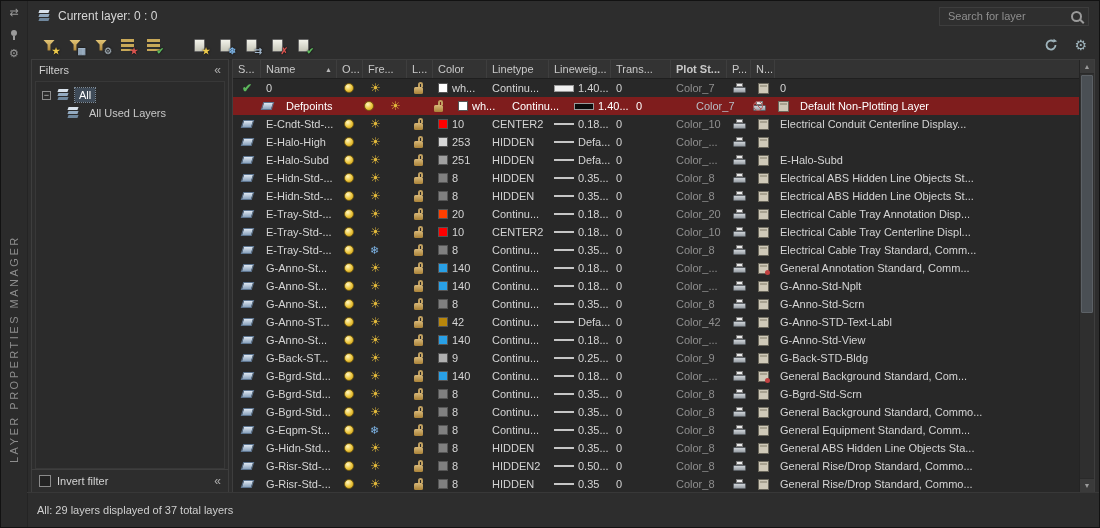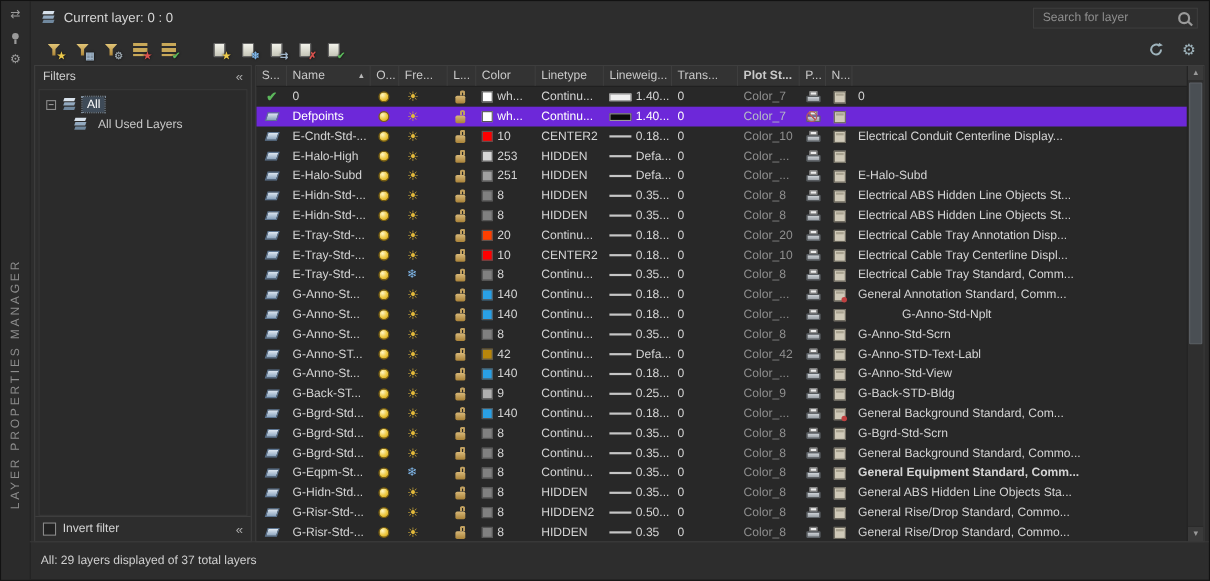--- a/index.html
+++ b/index.html
@@ -50,21 +50,21 @@
   .checkbox{width:10px;height:10px;border:1px solid #8a8a8a;background:#222;flex-shrink:0;}
   
   .grid{flex:1;border:1px solid #3e3e3e;position:relative;background:#282828;overflow:hidden;}
   .thead{display:flex;height:18px;background:#333;border-bottom:1px solid #1f1f1f;width:calc(100% - 15px);}
   .hcell{height:18px;display:flex;align-items:center;color:#c9c9c9;padding-left:5px;
     border-right:1px solid #3e3e3e;box-sizing:border-box;white-space:nowrap;overflow:hidden;flex-shrink:0;}
   .hfill{flex:1;border-right:none;}
   .sortarrow{margin-left:auto;margin-right:4px;font-size:7px;color:#b8b8b8;}
   .rows{width:calc(100% - 15px);}
   .trow{display:flex;height:18px;align-items:center;}
-  .trow.sel{background:#6d28d9;color:#fff;}
+  .trow.sel{background:#7f1d1d;color:#fff;padding-left:20px;}
   .tcell{height:18px;display:flex;align-items:center;box-sizing:border-box;flex-shrink:0;overflow:hidden;white-space:nowrap;}
   .tcell.tx{padding-left:5px;}
   .tcell.ic{justify-content:center;}
   .tcell.li{justify-content:flex-start;padding-left:7px;}
   .psc{color:#8f8f8f;}
   .trow.sel .psc{color:#b6bec6;}
   
   .check{color:#5cb85c;font-size:12px;font-weight:bold;line-height:1;}
   .lstat{width:11px;height:8px;background:linear-gradient(180deg,#dfe8f2,#8aa3bd);border:1px solid #5d7astrokefix;
     border:1px solid #5d7590;transform:skewX(-18deg);box-sizing:border-box;}
@@ -325,20 +325,21 @@
               <div class="tcell ic" style="width: 24px;">
                 <div class="printer">
                   <span class="ppaper"></span>
                   <span class="pbody"></span>
                   <span class="pban"></span>
                 </div>
               </div>
               <div class="tcell ic" style="width: 24px;">
                 <div class="vpicon"></div>
               </div>
+              <div class="tcell tx" style="flex: 1 1 0%;">Default Non-Plotting Layer</div>
             </div>
             <div class="trow">
               <div class="tcell ic" style="width: 28px;">
                 <div class="lstat"></div>
               </div>
               <div class="tcell tx" style="width: 76px;">E-Cndt-Std-...</div>
               <div class="tcell ic li" style="width: 26px;">
                 <div class="bulb"></div>
               </div>
               <div class="tcell ic li" style="width: 44px;">
@@ -683,21 +684,21 @@
               <div class="tcell tx psc" style="width: 56px;">Color_...</div>
               <div class="tcell ic" style="width: 24px;">
                 <div class="printer">
                   <span class="ppaper"></span>
                   <span class="pbody"></span>
                 </div>
               </div>
               <div class="tcell ic" style="width: 24px;">
                 <div class="vpicon"></div>
               </div>
-              <div class="tcell tx" style="flex: 1 1 0%; margin-left: 40px;">G-Anno-Std-Nplt</div>
+              <div class="tcell tx" style="flex: 1 1 0%;">G-Anno-Std-Nplt</div>
             </div>
             <div class="trow">
               <div class="tcell ic" style="width: 28px;">
                 <div class="lstat"></div>
               </div>
               <div class="tcell tx" style="width: 76px;">G-Anno-St...</div>
               <div class="tcell ic li" style="width: 26px;">
                 <div class="bulb"></div>
               </div>
               <div class="tcell ic li" style="width: 44px;">
@@ -971,21 +972,21 @@
               <div class="tcell tx psc" style="width: 56px;">Color_8</div>
               <div class="tcell ic" style="width: 24px;">
                 <div class="printer">
                   <span class="ppaper"></span>
                   <span class="pbody"></span>
                 </div>
               </div>
               <div class="tcell ic" style="width: 24px;">
                 <div class="vpicon"></div>
               </div>
-              <div class="tcell tx" style="flex: 1 1 0%; font-weight: bold;">General Equipment Standard, Comm...</div>
+              <div class="tcell tx" style="flex: 1 1 0%;">General Equipment Standard, Comm...</div>
             </div>
             <div class="trow">
               <div class="tcell ic" style="width: 28px;">
                 <div class="lstat"></div>
               </div>
               <div class="tcell tx" style="width: 76px;">G-Hidn-Std...</div>
               <div class="tcell ic li" style="width: 26px;">
                 <div class="bulb"></div>
               </div>
               <div class="tcell ic li" style="width: 44px;">

